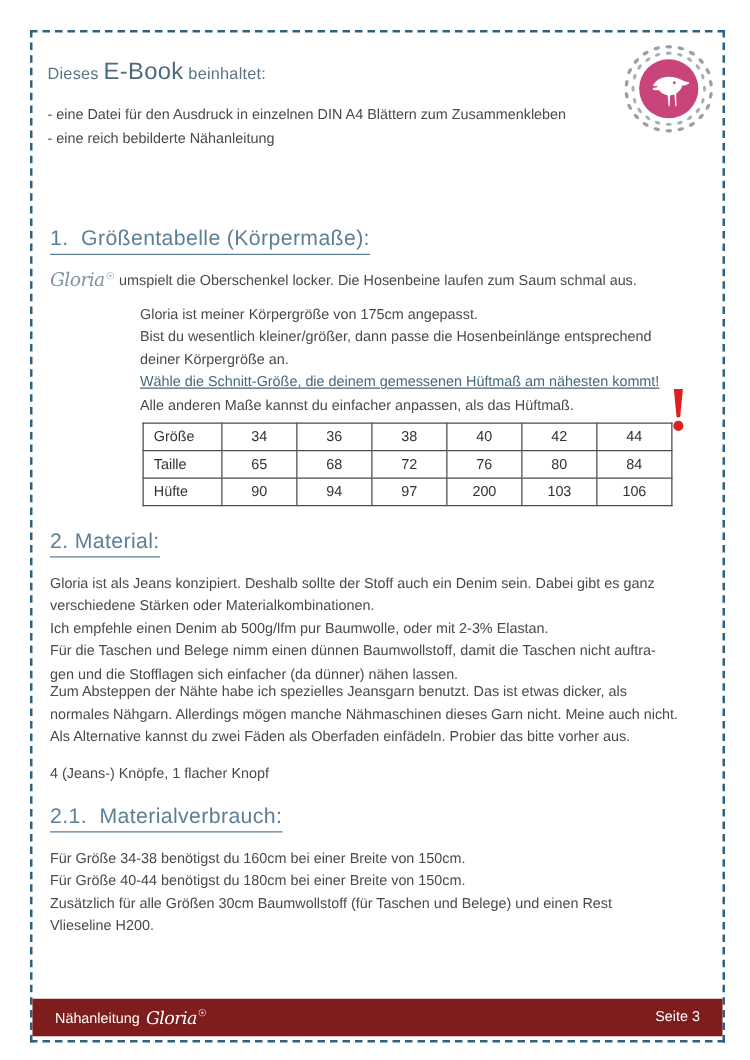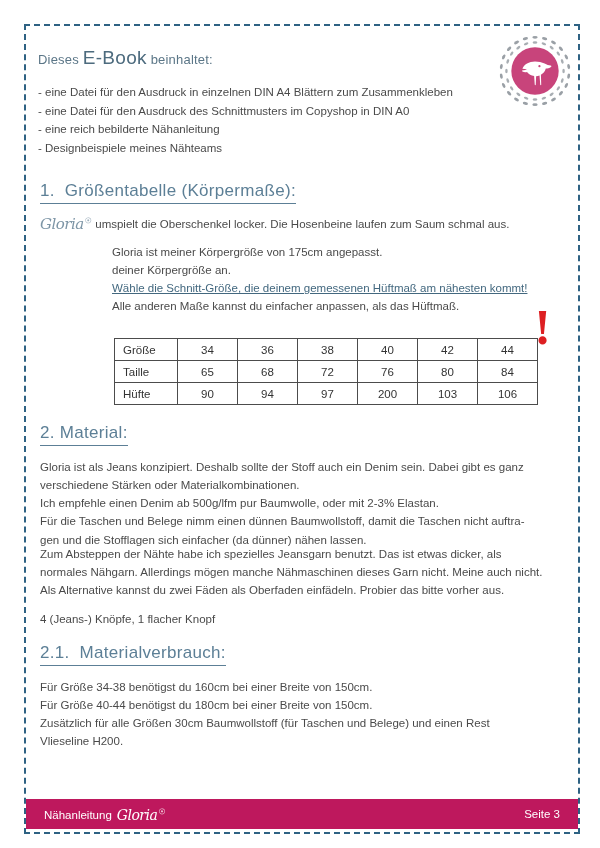--- a/index.html
+++ b/index.html
@@ -167,21 +167,21 @@
   .mat-p3 { position: absolute; left: 2px; top: 570px; }
   .verbrauch-p { position: absolute; left: 2px; top: 638px; }
 
   
   .footer {
     position: absolute;
     left: 26px;
     right: 22px;
     top: 799px;
     height: 30px;
-    background: #be185d;
+    background: #7f1d1d;
     display: flex;
     align-items: center;
     justify-content: space-between;
     padding: 0 18px;
     box-sizing: border-box;
   }
   .footer-left {
     color: #ffffff;
     font-size: 11.5px;
     display: flex;
@@ -268,38 +268,37 @@
   <div class="content">
 
     <div class="intro-title">
       <span>Dieses</span>
       <span class="big">E-Book</span>
       <span>beinhaltet:</span>
     </div>
 
     <div class="intro-list">
       <div>- eine Datei für den Ausdruck in einzelnen DIN A4 Blättern zum Zusammenkleben</div>
-      <div>- eine Datei für den Ausdruck des Schnittmusters im Copyshop in DIN A0</div>
       <div>- eine reich bebilderte Nähanleitung</div>
-      <div>- Designbeispiele meines Nähteams</div>
     </div>
 
     <div class="sec-1">
       <h2 class="section">
         <span>1.</span>&nbsp;&nbsp;<span>Größentabelle (Körpermaße):</span>
       </h2>
     </div>
 
     <div class="lead body-text">
       <span class="script">Gloria</span>
       <span>umspielt die Oberschenkel locker. Die Hosenbeine laufen zum Saum schmal aus.</span>
     </div>
 
     <div class="para-sizes body-text">
       <div>Gloria ist meiner Körpergröße von 175cm angepasst.</div>
+      <div>Bist du wesentlich kleiner/größer, dann passe die Hosenbeinlänge entsprechend</div>
       <div>deiner Körpergröße an.</div>
       <div class="underlined">Wähle die Schnitt-Größe, die deinem gemessenen Hüftmaß am nähesten kommt!</div>
       <div>Alle anderen Maße kannst du einfacher anpassen, als das Hüftmaß.</div>
     </div>
 
     <div class="bang">!</div>
 
     <table class="size-table">
       <tbody>
         <tr>

